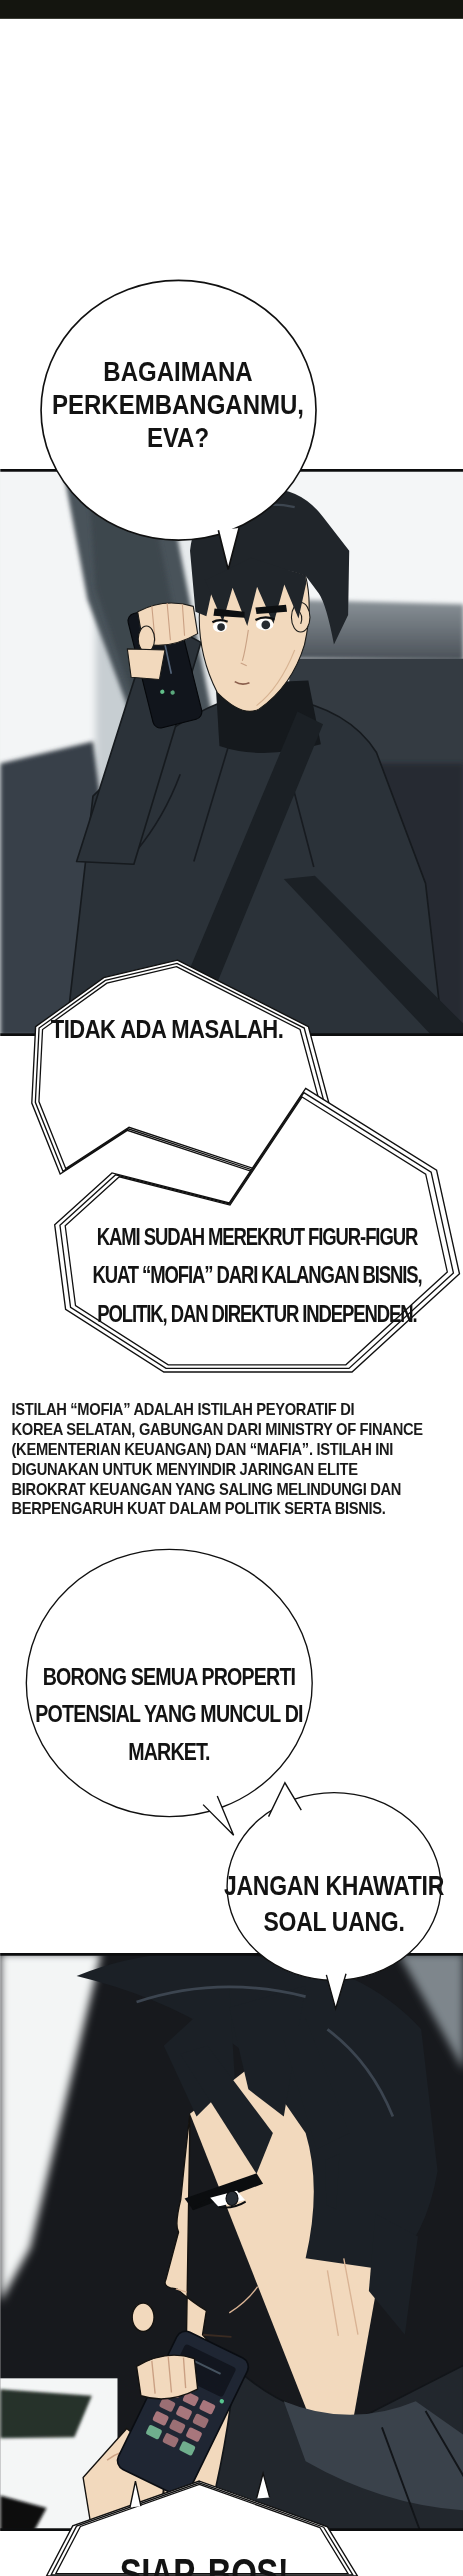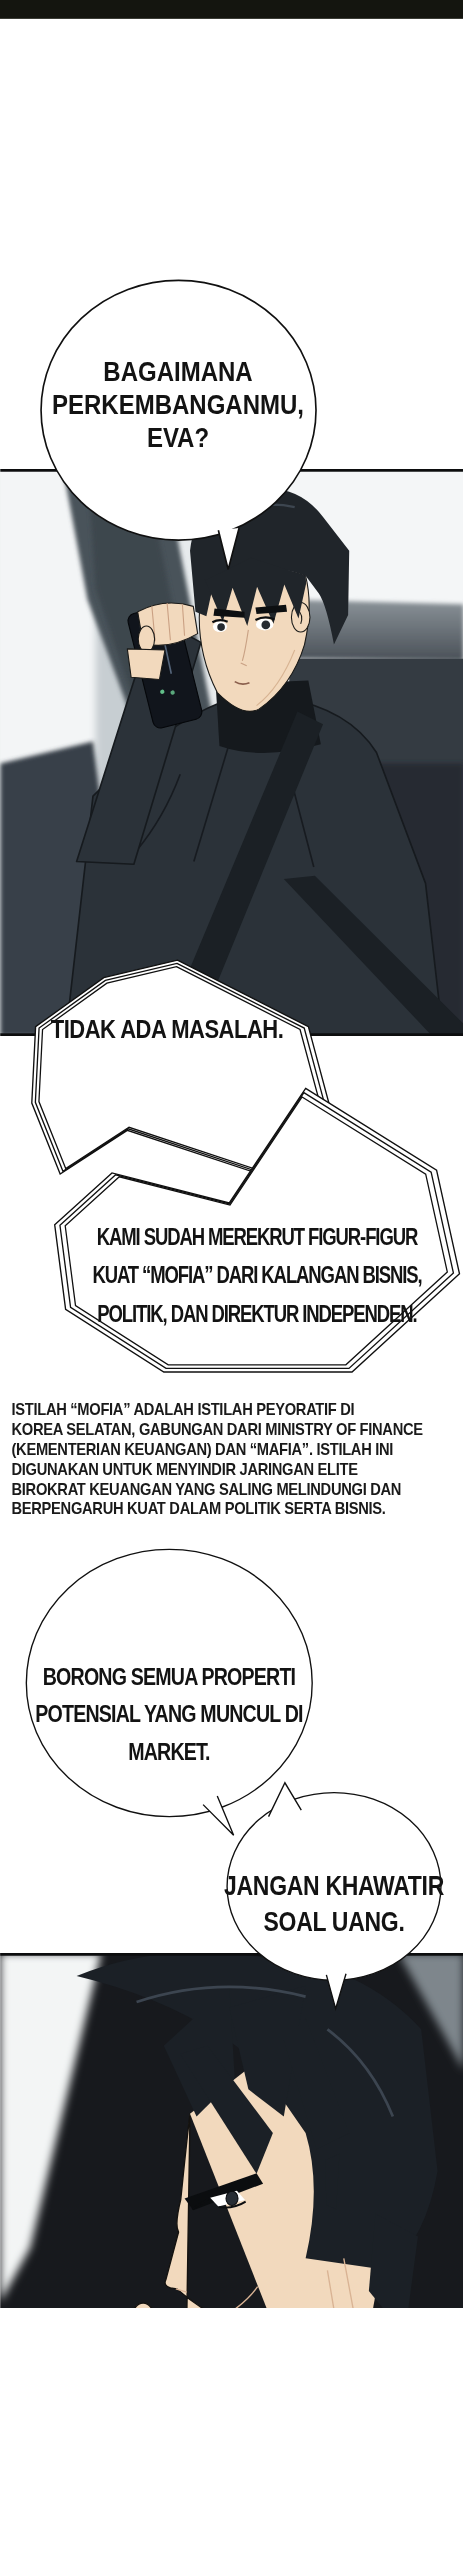--- a/index.html
+++ b/index.html
@@ -1,16 +1,16 @@
 <!DOCTYPE html>
 <html style="font-size:8.7px"><head>
 <meta charset="utf-8">
 <style>
   html,body{margin:0;padding:0;background:#ffffff;}
-  #page{position:relative;width:464px;height:2308px;background:#ffffff;overflow:hidden;
+  #page{position:relative;width:464px;height:2576px;background:#ffffff;overflow:hidden;
         font-family:"Liberation Sans",sans-serif;}
   .abs{position:absolute;}
   svg{display:block;}
   .comic{position:absolute;font-weight:700;color:#131313;text-align:center;white-space:nowrap;
          transform-origin:top center;}
   .comic span{display:block;}
   .note{position:absolute;font-weight:700;color:#1a1a1a;text-align:left;white-space:nowrap;
         transform-origin:top left;}
   .note span{display:block;}
   .b1{left:178px;top:355px;font-size:24px;line-height:28px;letter-spacing:0px;

